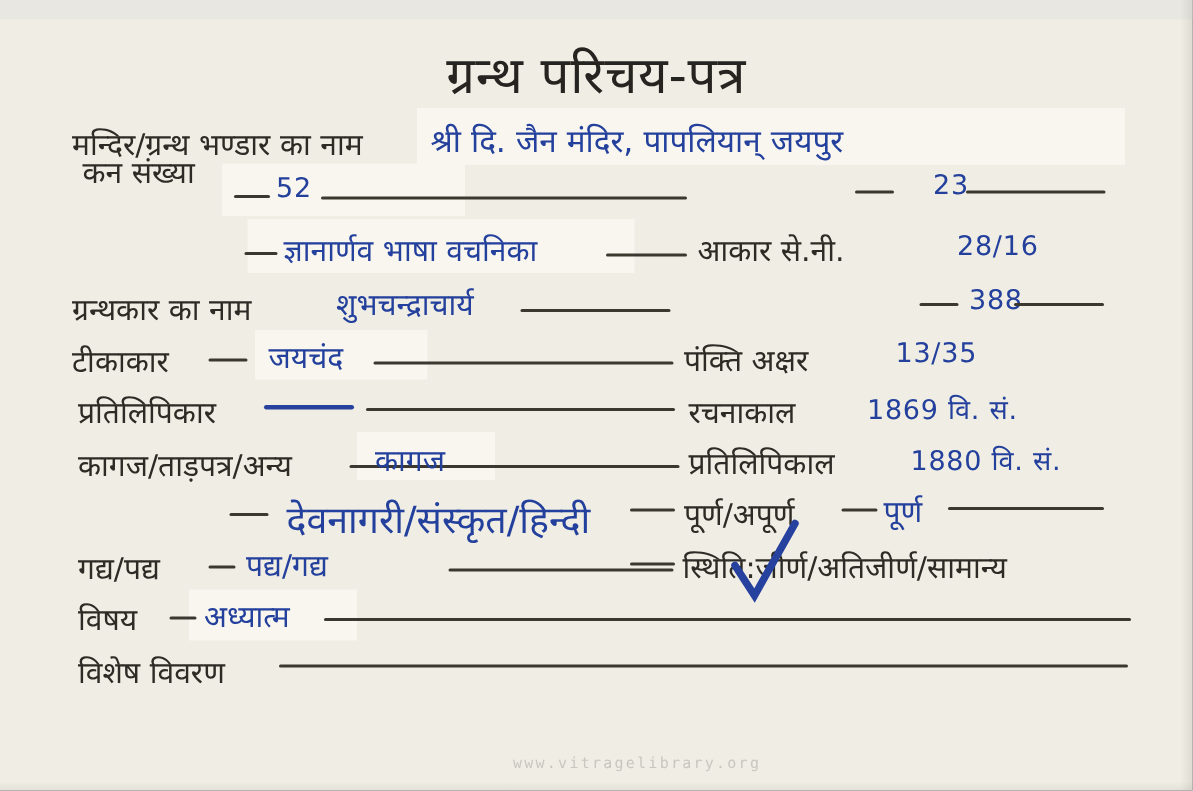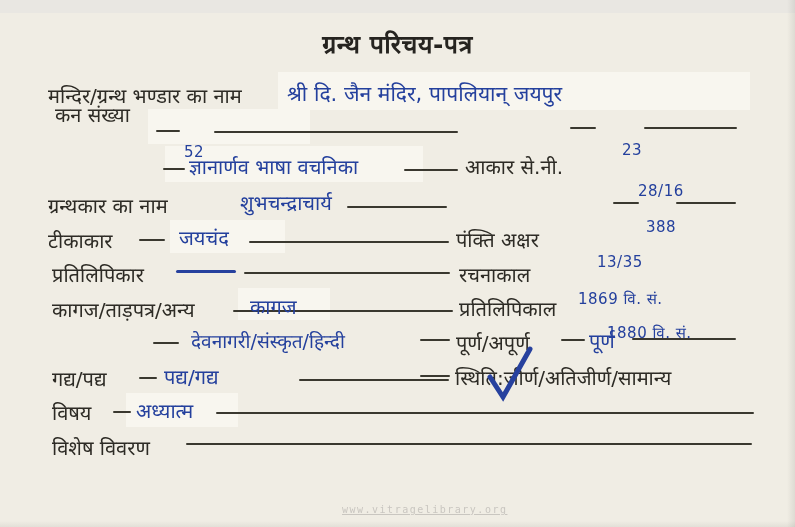--- a/index.html
+++ b/index.html
@@ -9,32 +9,32 @@
     font-family:"DejaVu Sans","Liberation Sans",sans-serif;
   }
   .topband { position:absolute; top:0; left:0; width:100%; height:13px; background:#e9e7e2; }
   .rightedge { position:absolute; top:0; right:0; width:8px; height:100%;
     background:linear-gradient(to right, rgba(0,0,0,0), rgba(110,110,105,0.14)); }
   .bottomedge { position:absolute; bottom:0; left:0; width:100%; height:6px;
     background:linear-gradient(to bottom, rgba(0,0,0,0), rgba(110,110,105,0.10)); }
   .patch { position:absolute; background:#f8f6ef; }
   .title {
     position:absolute; top:26px; left:0; width:100%; text-align:center;
-    font-size:25px; font-weight:700; color:#262420; letter-spacing:0.5px;
+    font-size:34px; font-weight:400; color:#262420; letter-spacing:0.5px;
   }
   .lbl { position:absolute; color:#2d2b25; font-size:20px; white-space:nowrap; }
   .val { position:absolute; color:#24409d; font-weight:normal; white-space:nowrap; font-size:20px; }
-  .val-num { font-size:15px; letter-spacing:0.5px;margin-top:28px; }
+  .val-num { font-size:18px; letter-spacing:0.5px; }
   .line { position:absolute; height:2px; background:#3a382f; border-radius:1px; }
   .bluedash { position:absolute; height:3px; background:#27419e; border-radius:2px; }
   .check { position:absolute; }
   .watermark {
     position:absolute; left:342px; top:504px;
     font-family:"DejaVu Sans Mono","Liberation Mono",monospace;
-    font-size:10px; color:#c9c6c0; letter-spacing:1.5px;text-decoration:underline;
+    font-size:10px; color:#c9c6c0; letter-spacing:1.5px;
   }
 </style>
 </head>
 <body>
 
 <div class="card">
 
   <div class="topband"></div>
   <div class="rightedge"></div>
   <div class="bottomedge"></div>
@@ -59,21 +59,21 @@
   <span class="val val-num" style="left:622px;top:113px">23</span>
   <div class="line" style="left:644px;top:127px;width:93px"></div>
 
   <div class="line" style="left:163px;top:168px;width:22px"></div>
   <span class="val" style="left:189px;top:153px">ज्ञानार्णव भाषा वचनिका</span>
   <div class="line" style="left:404px;top:169px;width:54px"></div>
   <span class="lbl" style="left:465px;top:153px">आकार से.नी.</span>
   <span class="val val-num" style="left:638px;top:154px">28/16</span>
 
   <span class="lbl" style="left:48px;top:192px">ग्रन्थकार का नाम</span>
-  <span class="val" style="left:240px;top:189px">शुभचन्द्राचार्य</span>
+  <span class="val" style="left:224px;top:189px">शुभचन्द्राचार्य</span>
   <div class="line" style="left:347px;top:206px;width:100px"></div>
   <div class="line" style="left:613px;top:202px;width:26px"></div>
   <span class="val val-num" style="left:646px;top:190px">388</span>
   <div class="line" style="left:676px;top:202px;width:60px"></div>
 
   <span class="lbl" style="left:48px;top:227px">टीकाकार</span>
   <div class="line" style="left:139px;top:239px;width:26px"></div>
   <span class="val" style="left:179px;top:224px">जयचंद</span>
   <div class="line" style="left:249px;top:241px;width:200px"></div>
   <span class="lbl" style="left:456px;top:226px">पंक्ति अक्षर</span>
@@ -85,21 +85,21 @@
   <span class="lbl" style="left:459px;top:261px">रचनाकाल</span>
   <span class="val val-num" style="left:578px;top:260px">1869 वि. सं.</span>
 
   <span class="lbl" style="left:52px;top:296px">कागज/ताड़पत्र/अन्य</span>
   <div class="line" style="left:233px;top:310px;width:220px"></div>
   <span class="val" style="left:250px;top:293px">कागज</span>
   <span class="lbl" style="left:459px;top:295px">प्रतिलिपिकाल</span>
   <span class="val val-num" style="left:607px;top:294px">1880 वि. सं.</span>
 
   <div class="line" style="left:153px;top:342px;width:26px"></div>
-  <span class="val" style="left:191px;top:328px;font-size:19px">देवनागरी/संस्कृत/हिन्दी</span>
+  <span class="val" style="left:191px;top:328px;font-size:25px">देवनागरी/संस्कृत/हिन्दी</span>
   <div class="line" style="left:420px;top:339px;width:30px"></div>
   <span class="lbl" style="left:456px;top:329px">पूर्ण/अपूर्ण</span>
   <div class="line" style="left:561px;top:339px;width:24px"></div>
   <span class="val" style="left:589px;top:327px">पूर्ण</span>
   <div class="line" style="left:632px;top:338px;width:104px"></div>
 
   <span class="lbl" style="left:52px;top:365px">गद्य/पद्य</span>
   <div class="line" style="left:139px;top:377px;width:18px"></div>
   <span class="val" style="left:164px;top:363px">पद्य/गद्य</span>
   <div class="line" style="left:299px;top:379px;width:150px"></div>

